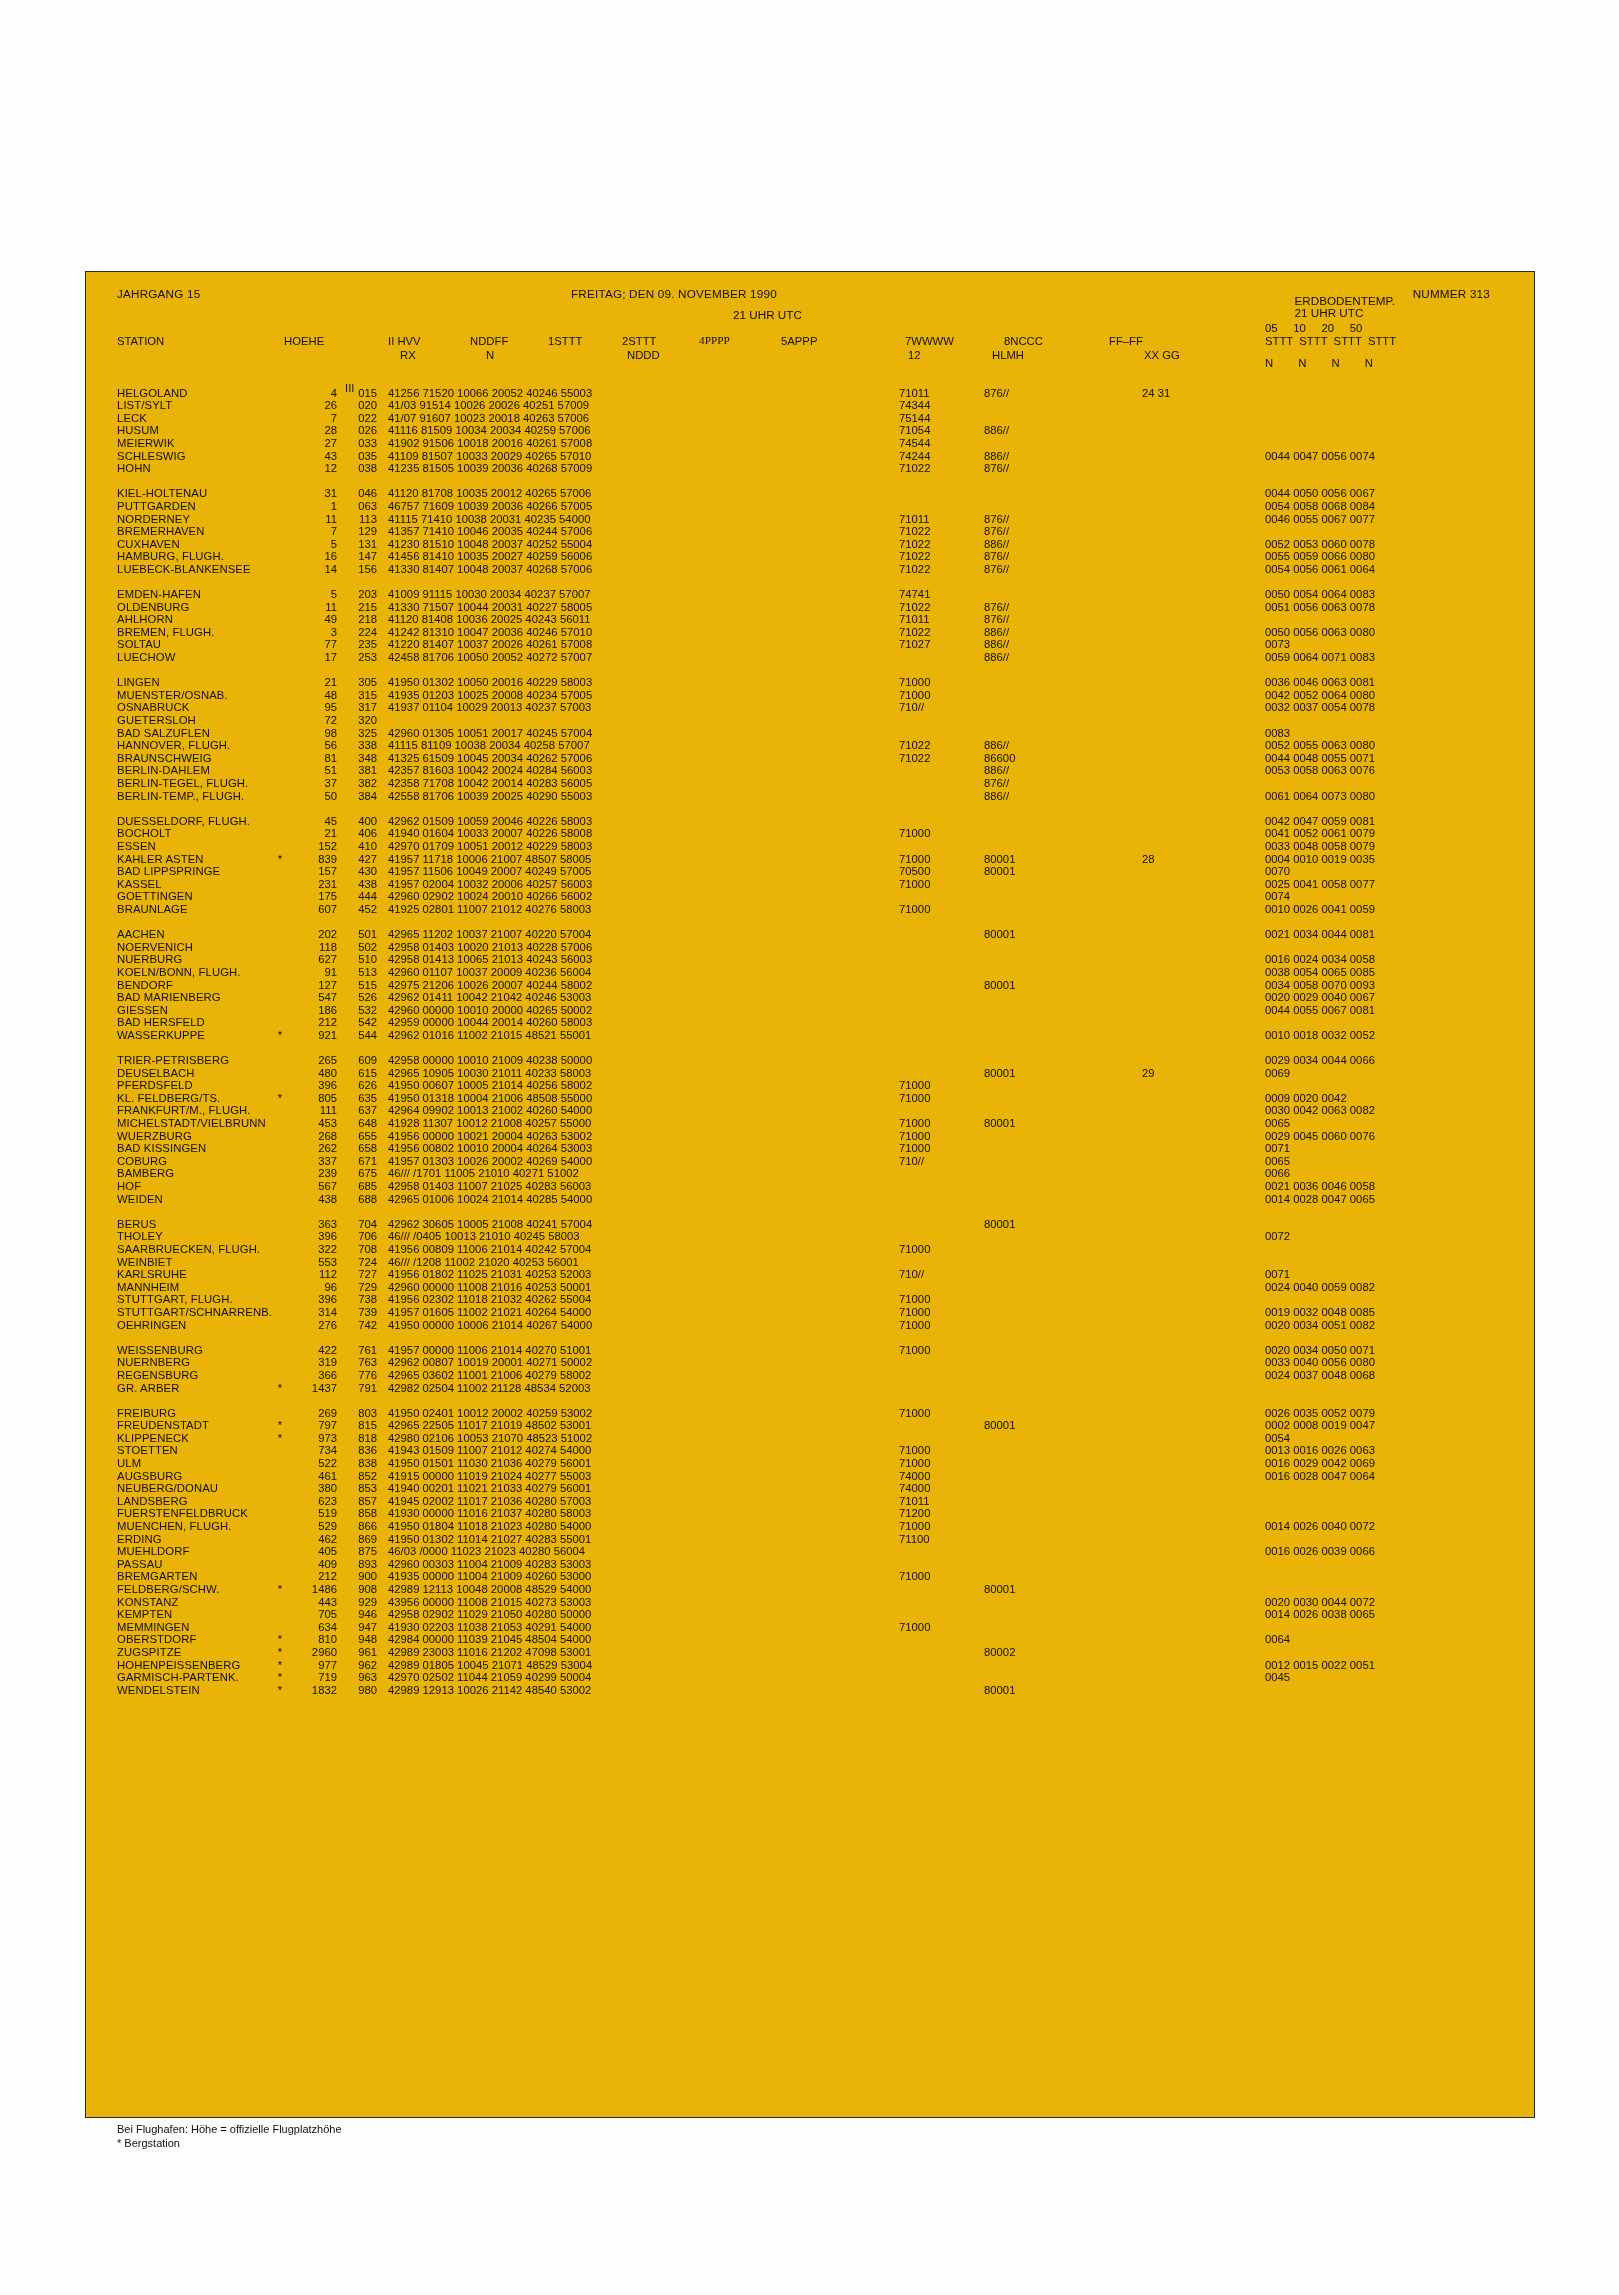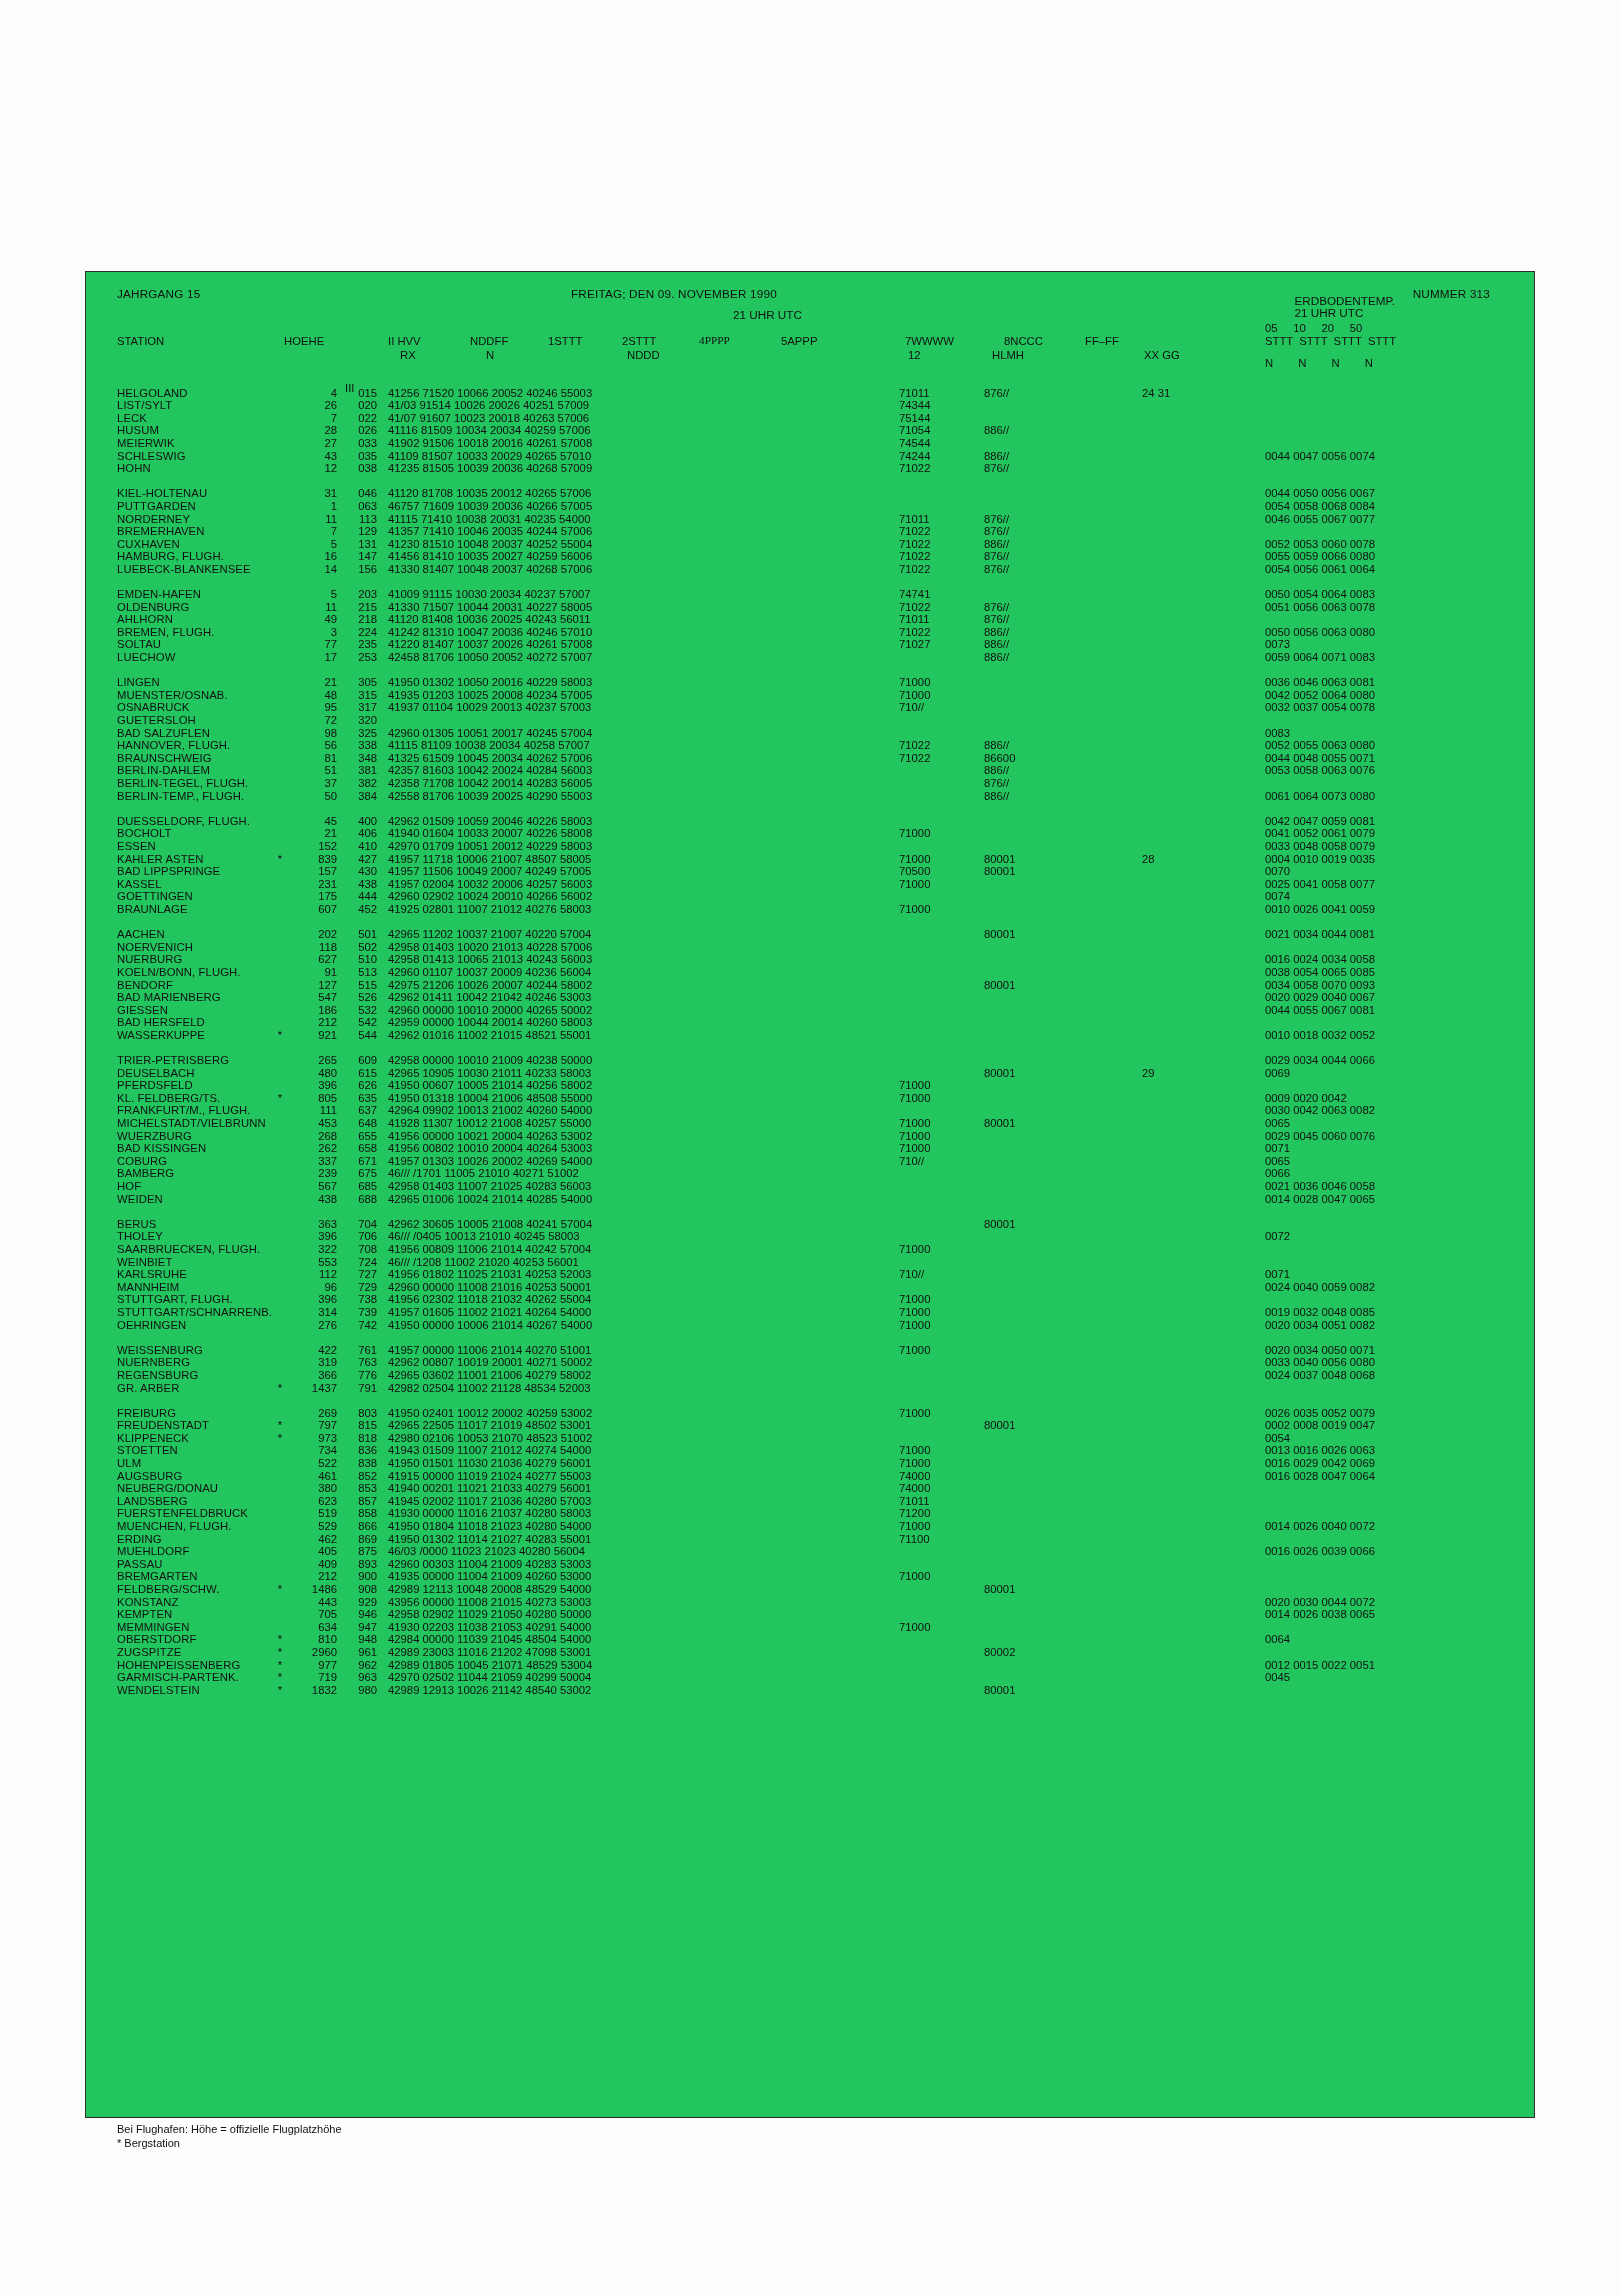--- a/index.html
+++ b/index.html
@@ -20,21 +20,21 @@
     inset: 0;
     background: #fdfdfd;
   }
   .sheet {
     position: absolute;
     left: 85px;
     top: 271px;
     width: 1450px;
     height: 1847px;
     border: 1.2px solid #2b2b2b;
-    background: #22c55e;
+    background: #eab308;
     box-sizing: border-box;
   }
   .inner {
     position: absolute;
     left: 31px;
     top: 14.6px;
     right: 18px;
     bottom: 8px;
   }
 
@@ -128,21 +128,21 @@
       <span style="left:369px; top:23px;">N</span>
       <span style="left:431px; top:9.7px;">1STTT</span>
       <span style="left:505px; top:9.7px;">2STTT</span>
       <span style="left:510px; top:23px;">NDDD</span>
       <span style="left:582px; top:8px;font-family:Liberation Serif, serif;">4PPPP</span>
       <span style="left:664px; top:9.7px;">5APPP</span>
       <span style="left:788px; top:9.7px;">7WWWW</span>
       <span style="left:791px; top:23px;">12</span>
       <span style="left:867px;top:9.7px;margin-left:20px;">8NCCC</span>
       <span style="left:875px;top:23px;">HLMH</span>
-      <span style="left:968px;top:9.7px;text-align:right;">FF–FF</span>
+      <span style="left:992px;top:9.7px;text-align:right;">FF–FF</span>
       <span style="left:1027px;top:23px;">XX GG</span>
       <span style="left:1148px;top:-3.2px;">05     10     20     50</span>
       <span style="left:1148px;top:9.7px;">STTT  STTT  STTT  STTT</span>
       <span style="left:1148px;top:23px;margin-top:8px;">N        N        N        N</span>
     </div>
 
     <div class="rows" id="rows-container">
         <div class="row"><span class="c-name">HELGOLAND</span><span class="c-star"></span><span class="c-hoehe">4</span><span class="c-iii">015</span><span class="c-data">41256 71520 10066 20052 40246 55003</span><span class="c-7w">71011</span><span class="c-8n">876//</span><span class="c-ff">24 31</span><span class="c-erd"></span></div>
         <div class="row"><span class="c-name">LIST/SYLT</span><span class="c-star"></span><span class="c-hoehe">26</span><span class="c-iii">020</span><span class="c-data">41/03 91514 10026 20026 40251 57009</span><span class="c-7w">74344</span><span class="c-8n"></span><span class="c-ff"></span><span class="c-erd"></span></div>
         <div class="row"><span class="c-name">LECK</span><span class="c-star"></span><span class="c-hoehe">7</span><span class="c-iii">022</span><span class="c-data">41/07 91607 10023 20018 40263 57006</span><span class="c-7w">75144</span><span class="c-8n"></span><span class="c-ff"></span><span class="c-erd"></span></div>

